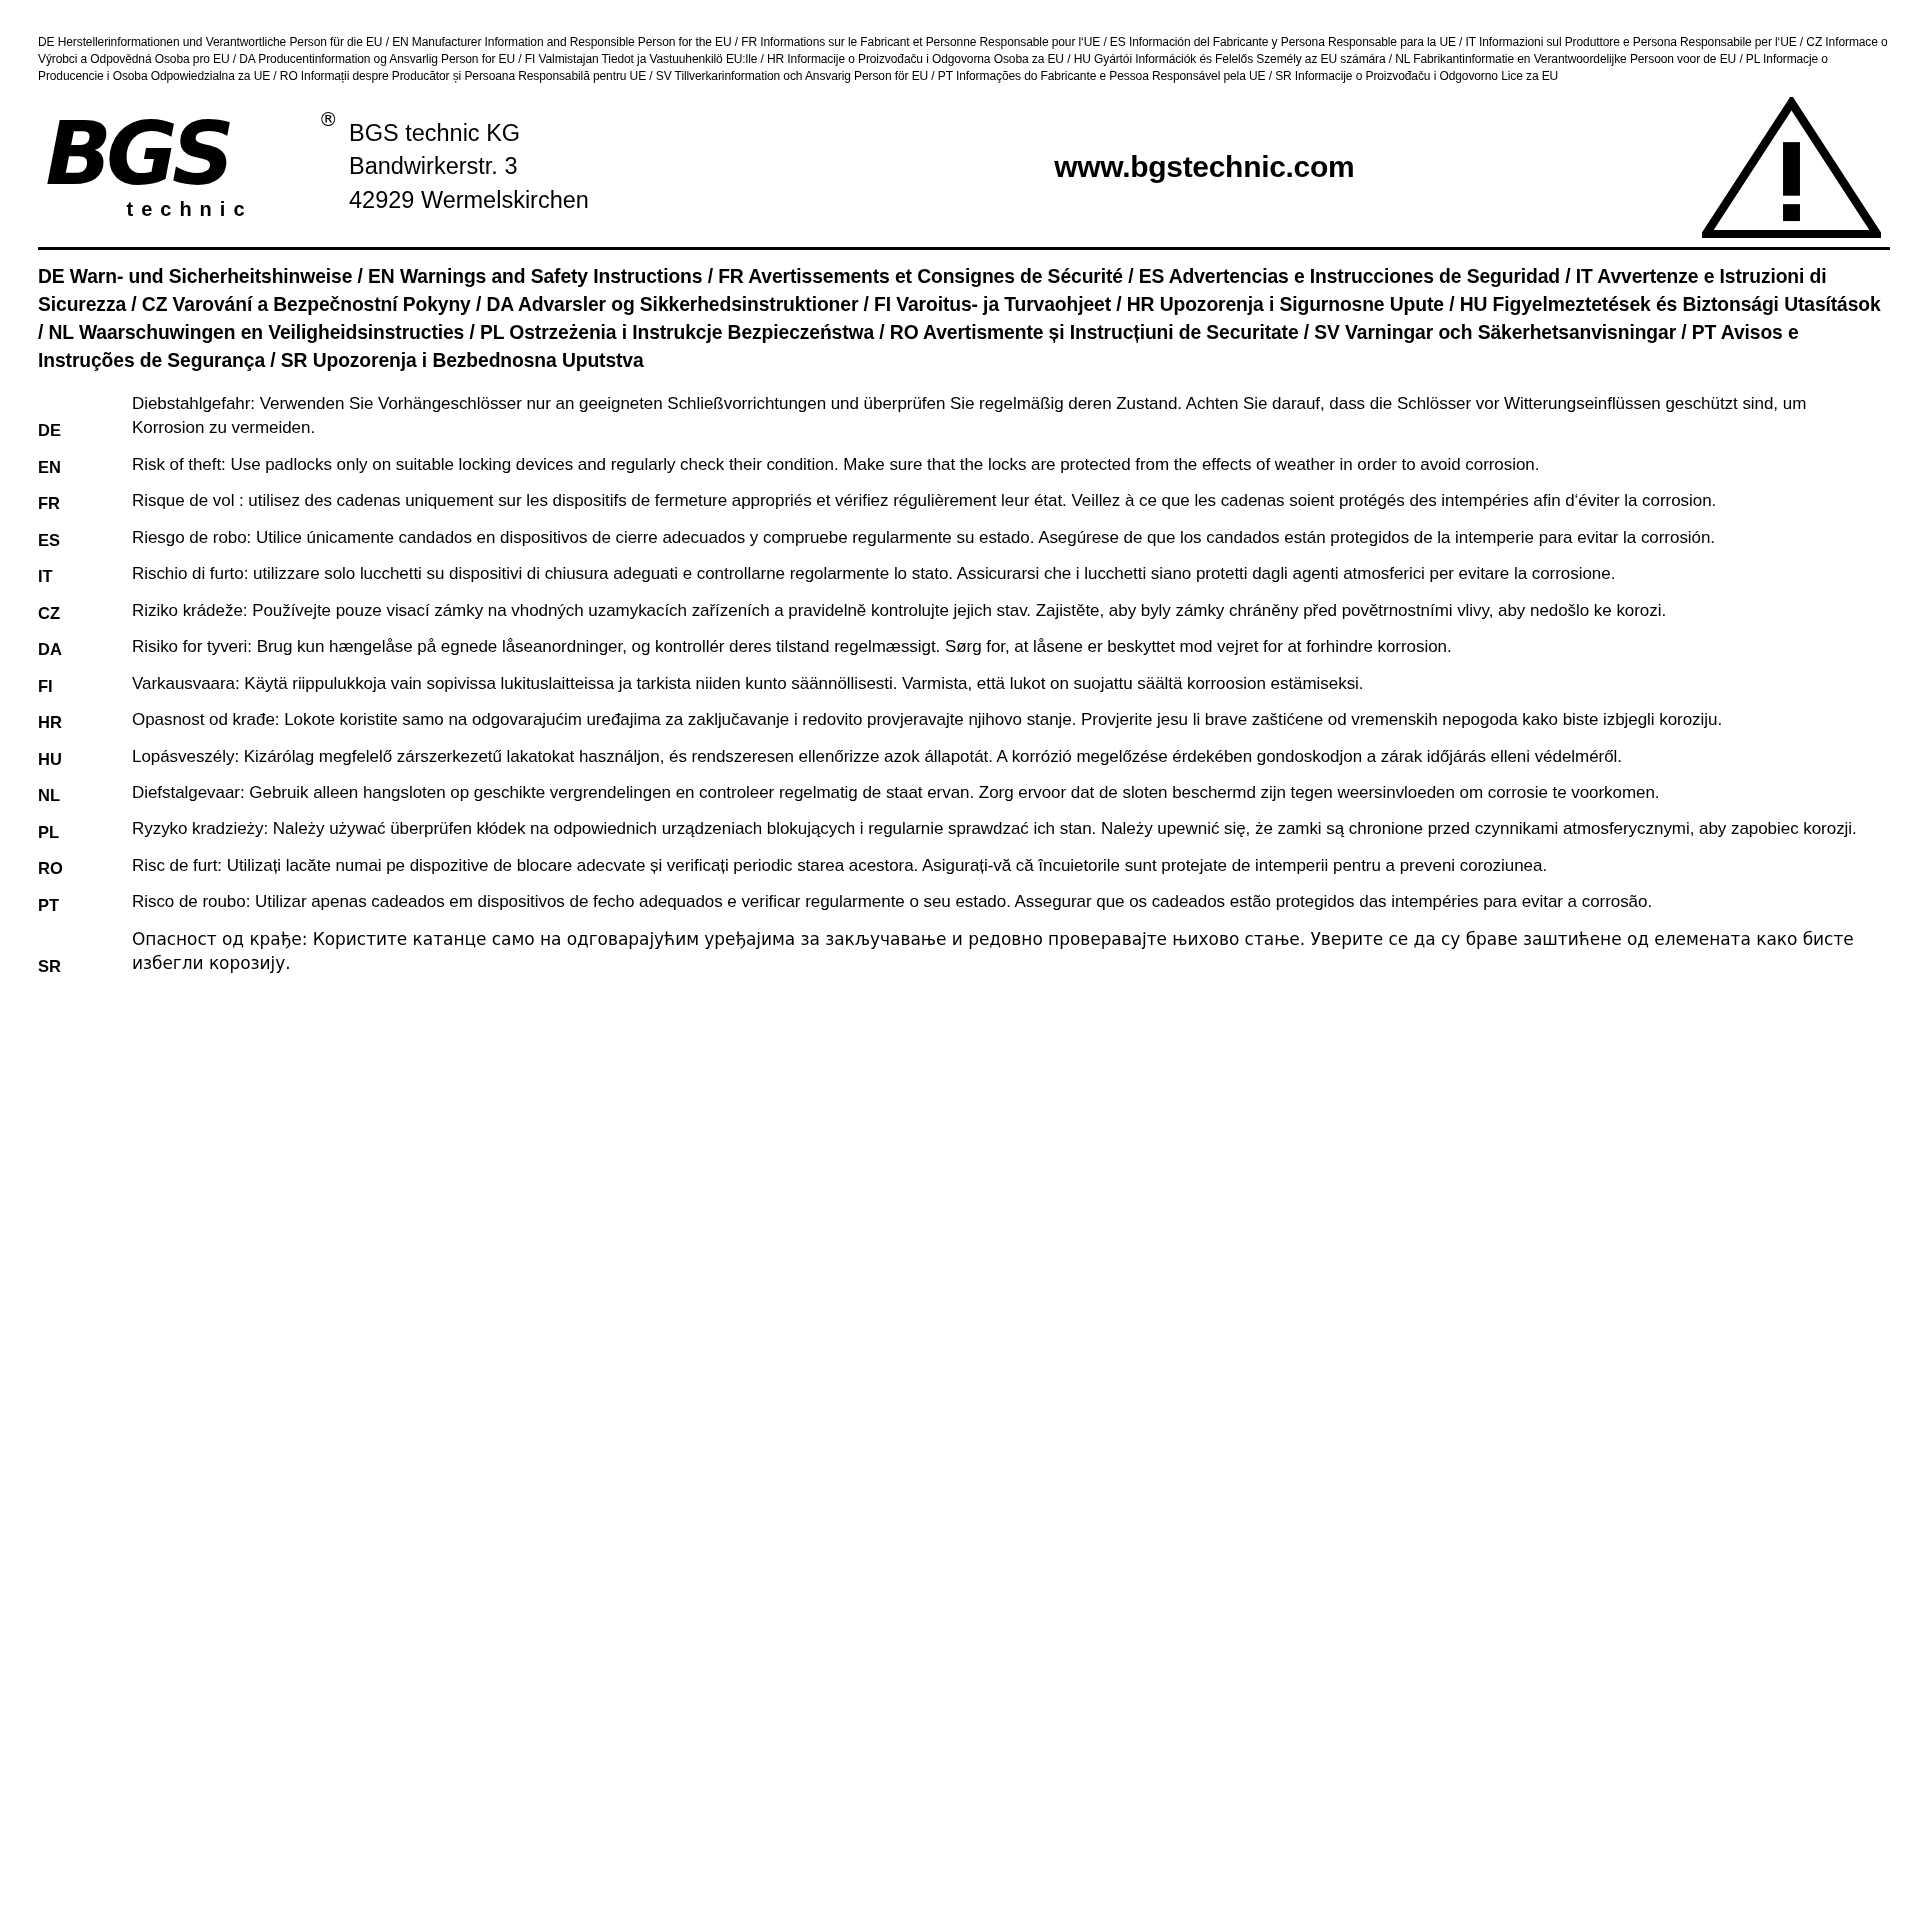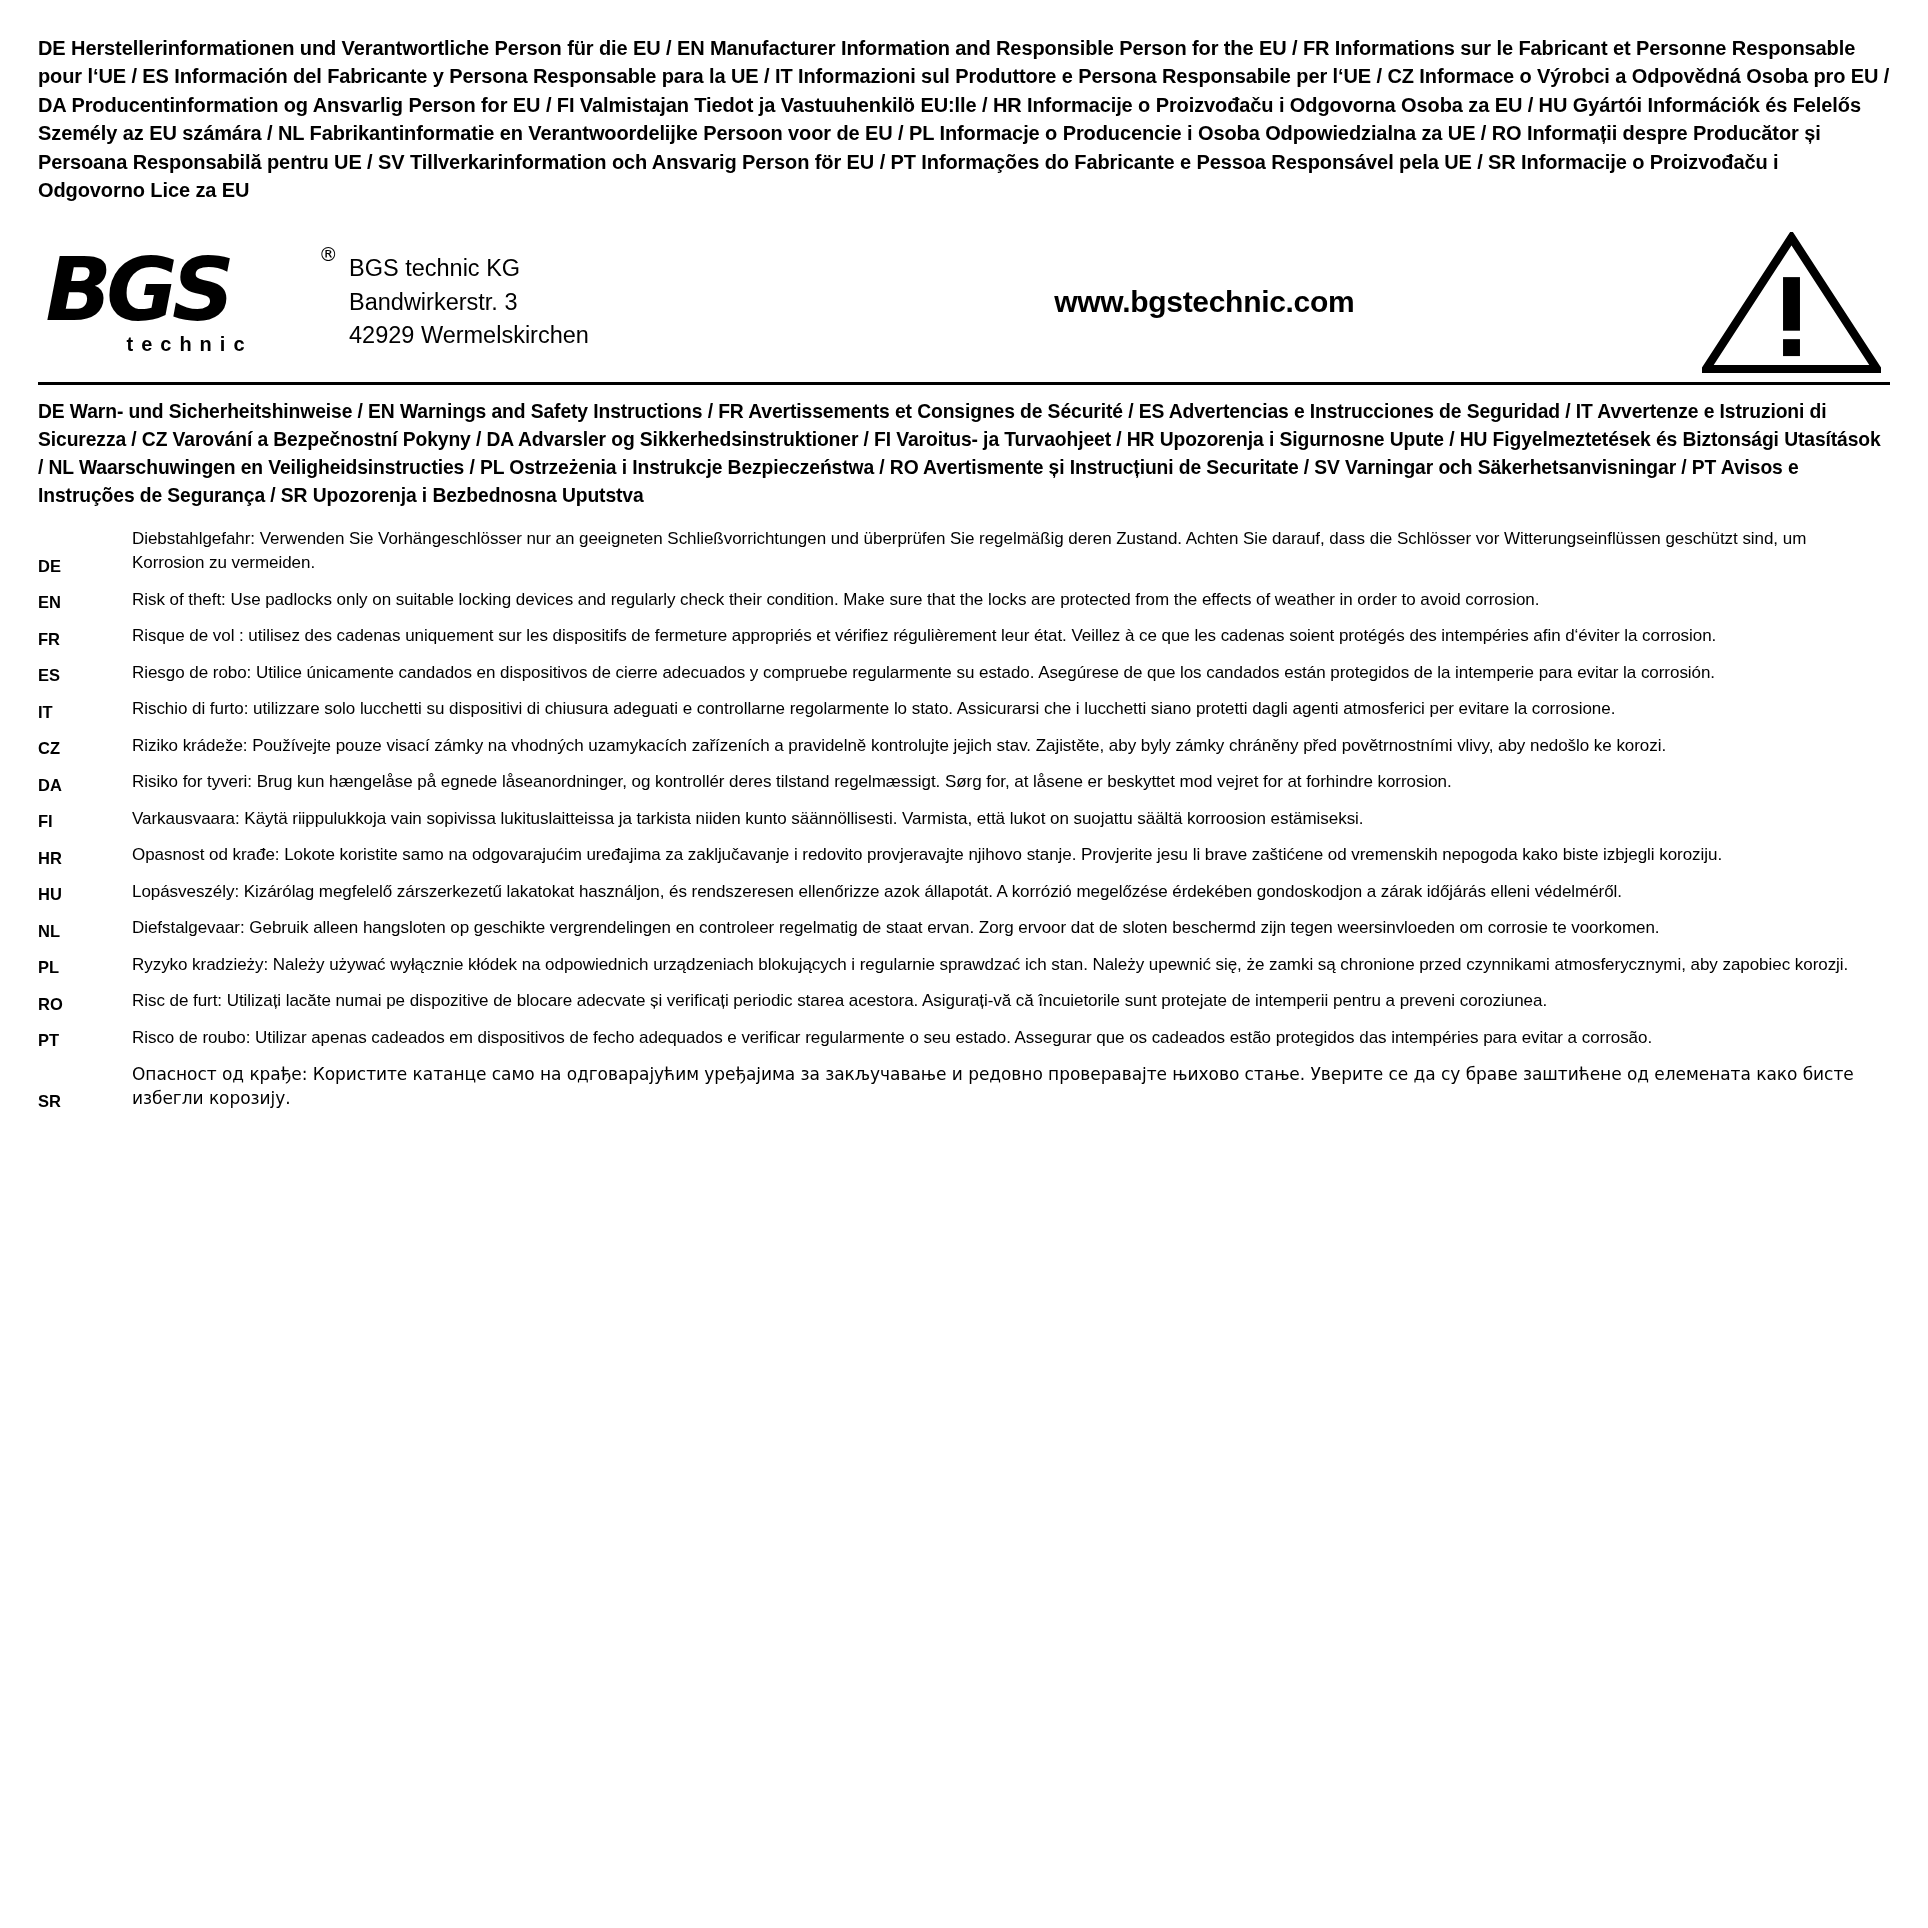--- a/index.html
+++ b/index.html
@@ -16,25 +16,25 @@
   }
   .page {
     box-sizing: border-box;
     width: 1928px;
     height: 1928px;
     padding: 34px 38px 0 38px;
   }
 
   
   .manufacturer-heading {
-    font-size: 20px;
-    font-weight: bold;
+    font-size: 12px;
+    font-weight: normal;
     line-height: 1.42;
     letter-spacing: -0.1px;
-    margin: 0 0 20px 0;
+    margin: 0 0 4px 0;
   }
 
   
   .company-block {
     display: flex;
     align-items: center;
     padding: 7.5px 0 9.4px 0;
     border-bottom: 3.8px solid #000;
   }
   .logo {
@@ -212,21 +212,21 @@
       <div class="lang-text">Lopásveszély: Kizárólag megfelelő zárszerkezetű lakatokat használjon, és rendszeresen ellenőrizze azok állapotát. A korrózió megelőzése érdekében gondoskodjon a zárak időjárás elleni védelméről.</div>
     </div>
 
     <div class="lang-row">
       <div class="lang-code">NL</div>
       <div class="lang-text">Diefstalgevaar: Gebruik alleen hangsloten op geschikte vergrendelingen en controleer regelmatig de staat ervan. Zorg ervoor dat de sloten beschermd zijn tegen weersinvloeden om corrosie te voorkomen.</div>
     </div>
 
     <div class="lang-row">
       <div class="lang-code">PL</div>
-      <div class="lang-text">Ryzyko kradzieży: Należy używać wyłącznie kłódek na odpowiednich urządzeniach blokujących i regularnie sprawdzać ich stan. Należy upewnić się, że zamki są chronione przed czynnikami atmosferycznymi, aby zapobiec korozji.</div>
+      <div class="lang-text">Ryzyko kradzieży: Należy używać überprüfen kłódek na odpowiednich urządzeniach blokujących i regularnie sprawdzać ich stan. Należy upewnić się, że zamki są chronione przed czynnikami atmosferycznymi, aby zapobiec korozji.</div>
     </div>
 
     <div class="lang-row">
       <div class="lang-code">RO</div>
       <div class="lang-text">Risc de furt: Utilizați lacăte numai pe dispozitive de blocare adecvate și verificați periodic starea acestora. Asigurați-vă că încuietorile sunt protejate de intemperii pentru a preveni coroziunea.</div>
     </div>
 
 
     <div class="lang-row">
       <div class="lang-code">PT</div>

